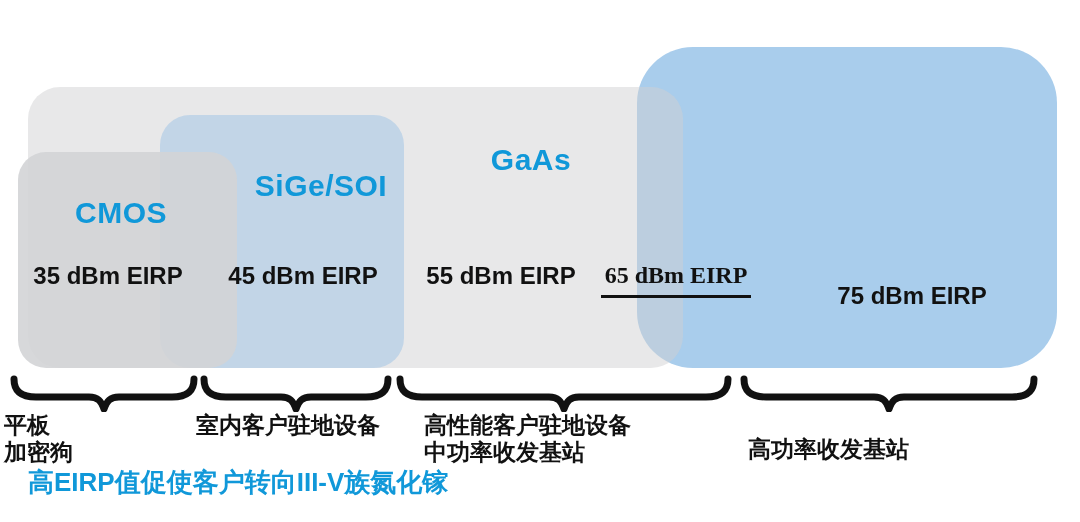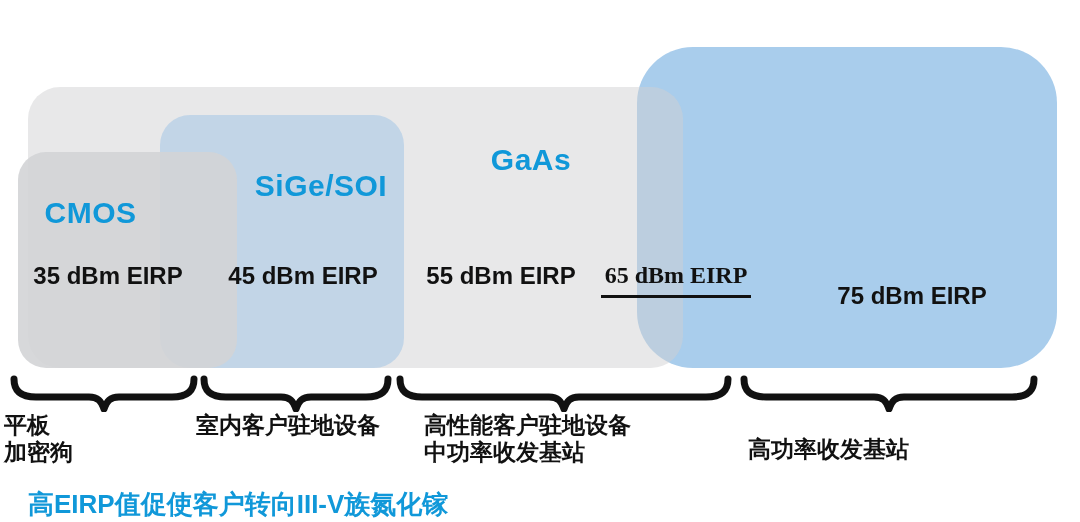--- a/index.html
+++ b/index.html
@@ -16,21 +16,21 @@
   .box{position:absolute;}
   .box.gan{left:637px;top:47px;width:420px;height:321px;border-radius:56px;background:var(--gan_fill);z-index:1;}
   .box.container-gray{left:28px;top:87px;width:655px;height:281px;border-radius:32px;background:rgba(208,209,210,0.49);z-index:2;}
   .box.sige{left:160px;top:115px;width:244px;height:253px;border-radius:30px;background:var(--sige_fill);z-index:3;}
   .box.cmos{left:18px;top:152px;width:219px;height:216px;border-radius:28px;background:rgba(211,212,214,0.9);z-index:4;}
 
   .title{
     position:absolute;z-index:6;color:var(--accent);
     font-weight:bold;font-size:30px;letter-spacing:0.5px;text-align:center;white-space:nowrap;
   }
-  .t-cmos{left:20px;width:141px;top:196px;}
+  .t-cmos{left:26px;width:141px;top:196px;text-align:right;}
   .t-sige{left:237px;width:168px;top:169px;}
   .t-gaas{left:403px;width:256px;top:143px;}
   .t-gan{left:637px;width:400px;top:121px;}
 
   .eirp{
     position:absolute;z-index:6;top:262px;width:170px;text-align:center;
     color:var(--label_text);font-weight:bold;font-size:24px;white-space:nowrap;
   }
   .e35{left:23px;}
   .e45{left:218px;}
@@ -49,21 +49,21 @@
   .group-label{
     position:absolute;z-index:6;top:412px;
     color:var(--label_text);font-weight:bold;font-size:23px;line-height:27px;white-space:nowrap;
   }
   .gl1{left:4px;width:200px;}
   .gl2{left:196px;width:200px;}
   .gl3{left:424px;width:280px;}
   .gl4{left:748px;width:280px;margin-top:24px;}
 
   .footnote{
-    position:absolute;z-index:6;left:28px;top:487px;
+    position:absolute;z-index:6;left:28px;top:465px;
     color:var(--accent);font-weight:bold;font-size:26px;white-space:nowrap;
   }
 </style>
 </head>
 <body>
 
 <div class="canvas">
 
   <div class="box gan"></div>
   <div class="box container-gray"></div>

